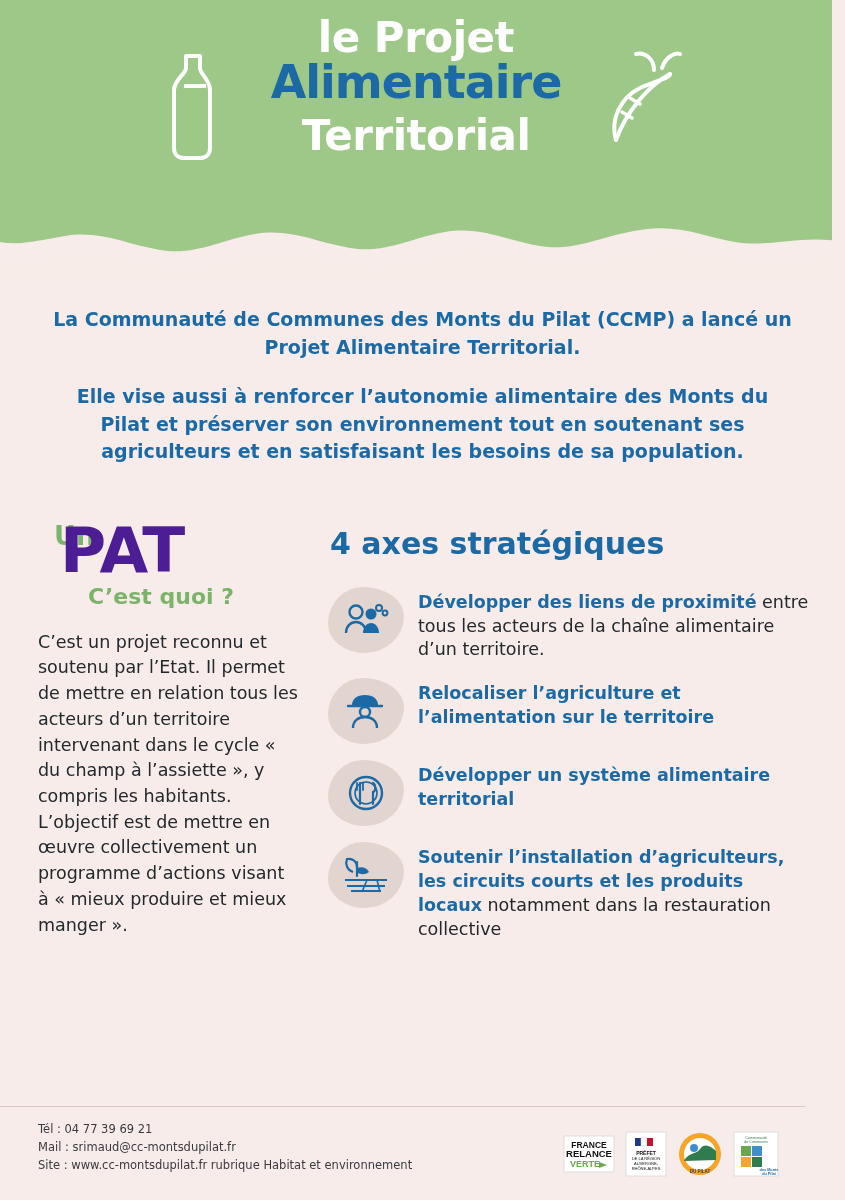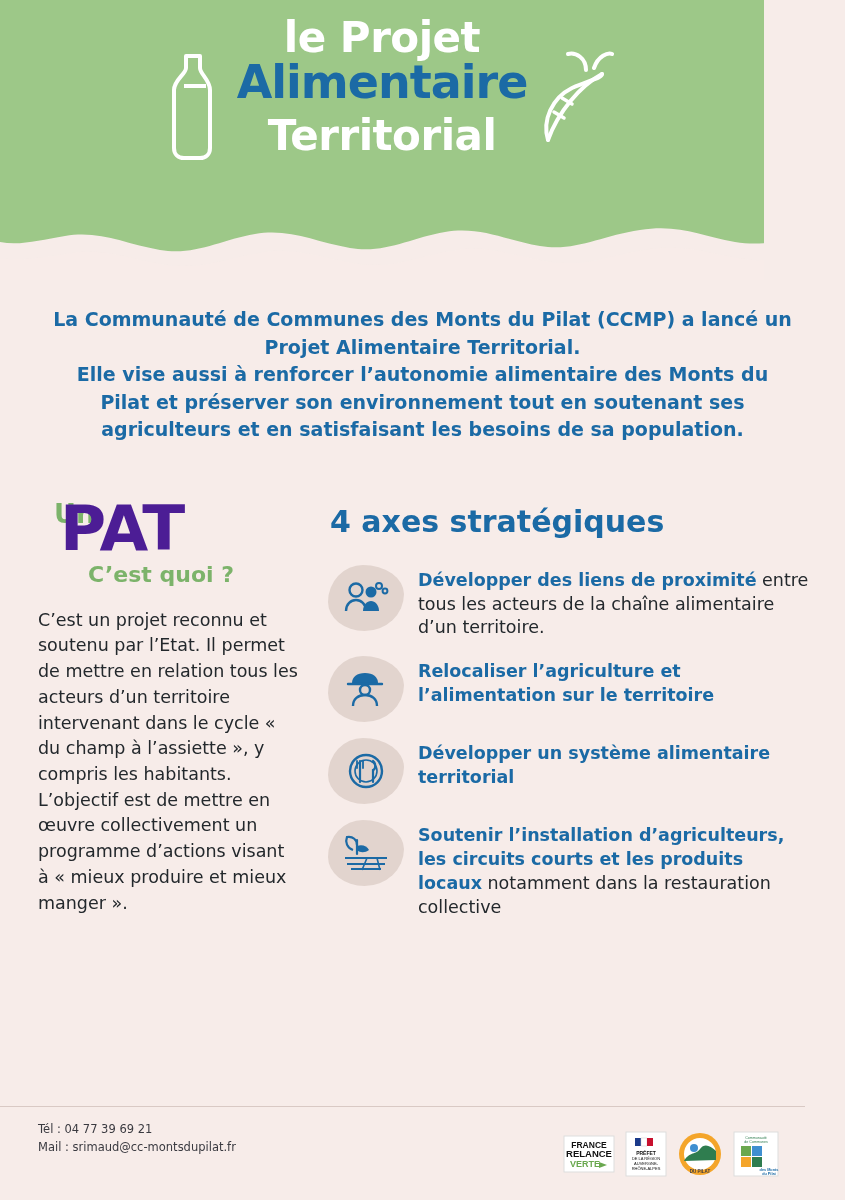--- a/index.html
+++ b/index.html
@@ -8,21 +8,21 @@
     height: 1200px;
     font-family: "Liberation Sans", sans-serif;
     background: #f7ece9;
     position: relative;
     overflow: hidden;
   }
 
   
   .header {
     position: relative;
-    width: 764px;
+    width: 832px;
     height: 280px;
     background: #9dc888;
     overflow: hidden;
   }
   .header-inner {
     position: relative;
     z-index: 3;
     padding-top: 16px;
     text-align: center;
   }
@@ -67,21 +67,21 @@
     padding: 26px 52px 0 52px;
     text-align: center;
   }
   .intro p {
     color: #1b6aa5;
     font-weight: bold;
     font-size: 19px;
     line-height: 1.45;
     font-family: "DejaVu Sans", sans-serif;
   }
-  .intro p.second { }
+  .intro p.second { margin-top: 22px; }
 
   
   .main {
     display: flex;
     padding: 46px 34px 0 38px;
   }
   .col-left { width: 272px; padding-right: 12px; }
   .col-right { flex: 1; padding-left: 18px; }
 
   .pat-block { position: relative; height: 104px; }
@@ -279,20 +279,21 @@
       </div>
     </div>
 
   </div>
 </div>
 
 <div class="footer">
   <div>
     <div class="contact-line">Tél : 04 77 39 69 21</div>
     <div class="contact-line">Mail : srimaud@cc-montsdupilat.fr</div>
+    <div class="contact-line">Site : www.cc-montsdupilat.fr rubrique Habitat et environnement</div>
   </div>
 
   <div class="logos">
     <div class="logo">
       <svg width="52" height="44" viewBox="0 0 52 44">
         <rect x="1" y="4" width="50" height="36" fill="#ffffff" stroke="#dddddd"></rect>
         <text x="26" y="16" font-size="8.5" font-family="Liberation Sans, sans-serif" font-weight="bold" fill="#111" text-anchor="middle">FRANCE</text>
         <text x="26" y="25" font-size="9.5" font-family="Liberation Sans, sans-serif" font-weight="bold" fill="#111" text-anchor="middle">RELANCE</text>
         <text x="22" y="35" font-size="9" font-family="Liberation Sans, sans-serif" font-weight="bold" fill="#6aa84f" text-anchor="middle">VERTE</text>
         <path d="M36 30 l8 3 l-8 3 z" fill="#6aa84f"></path>

